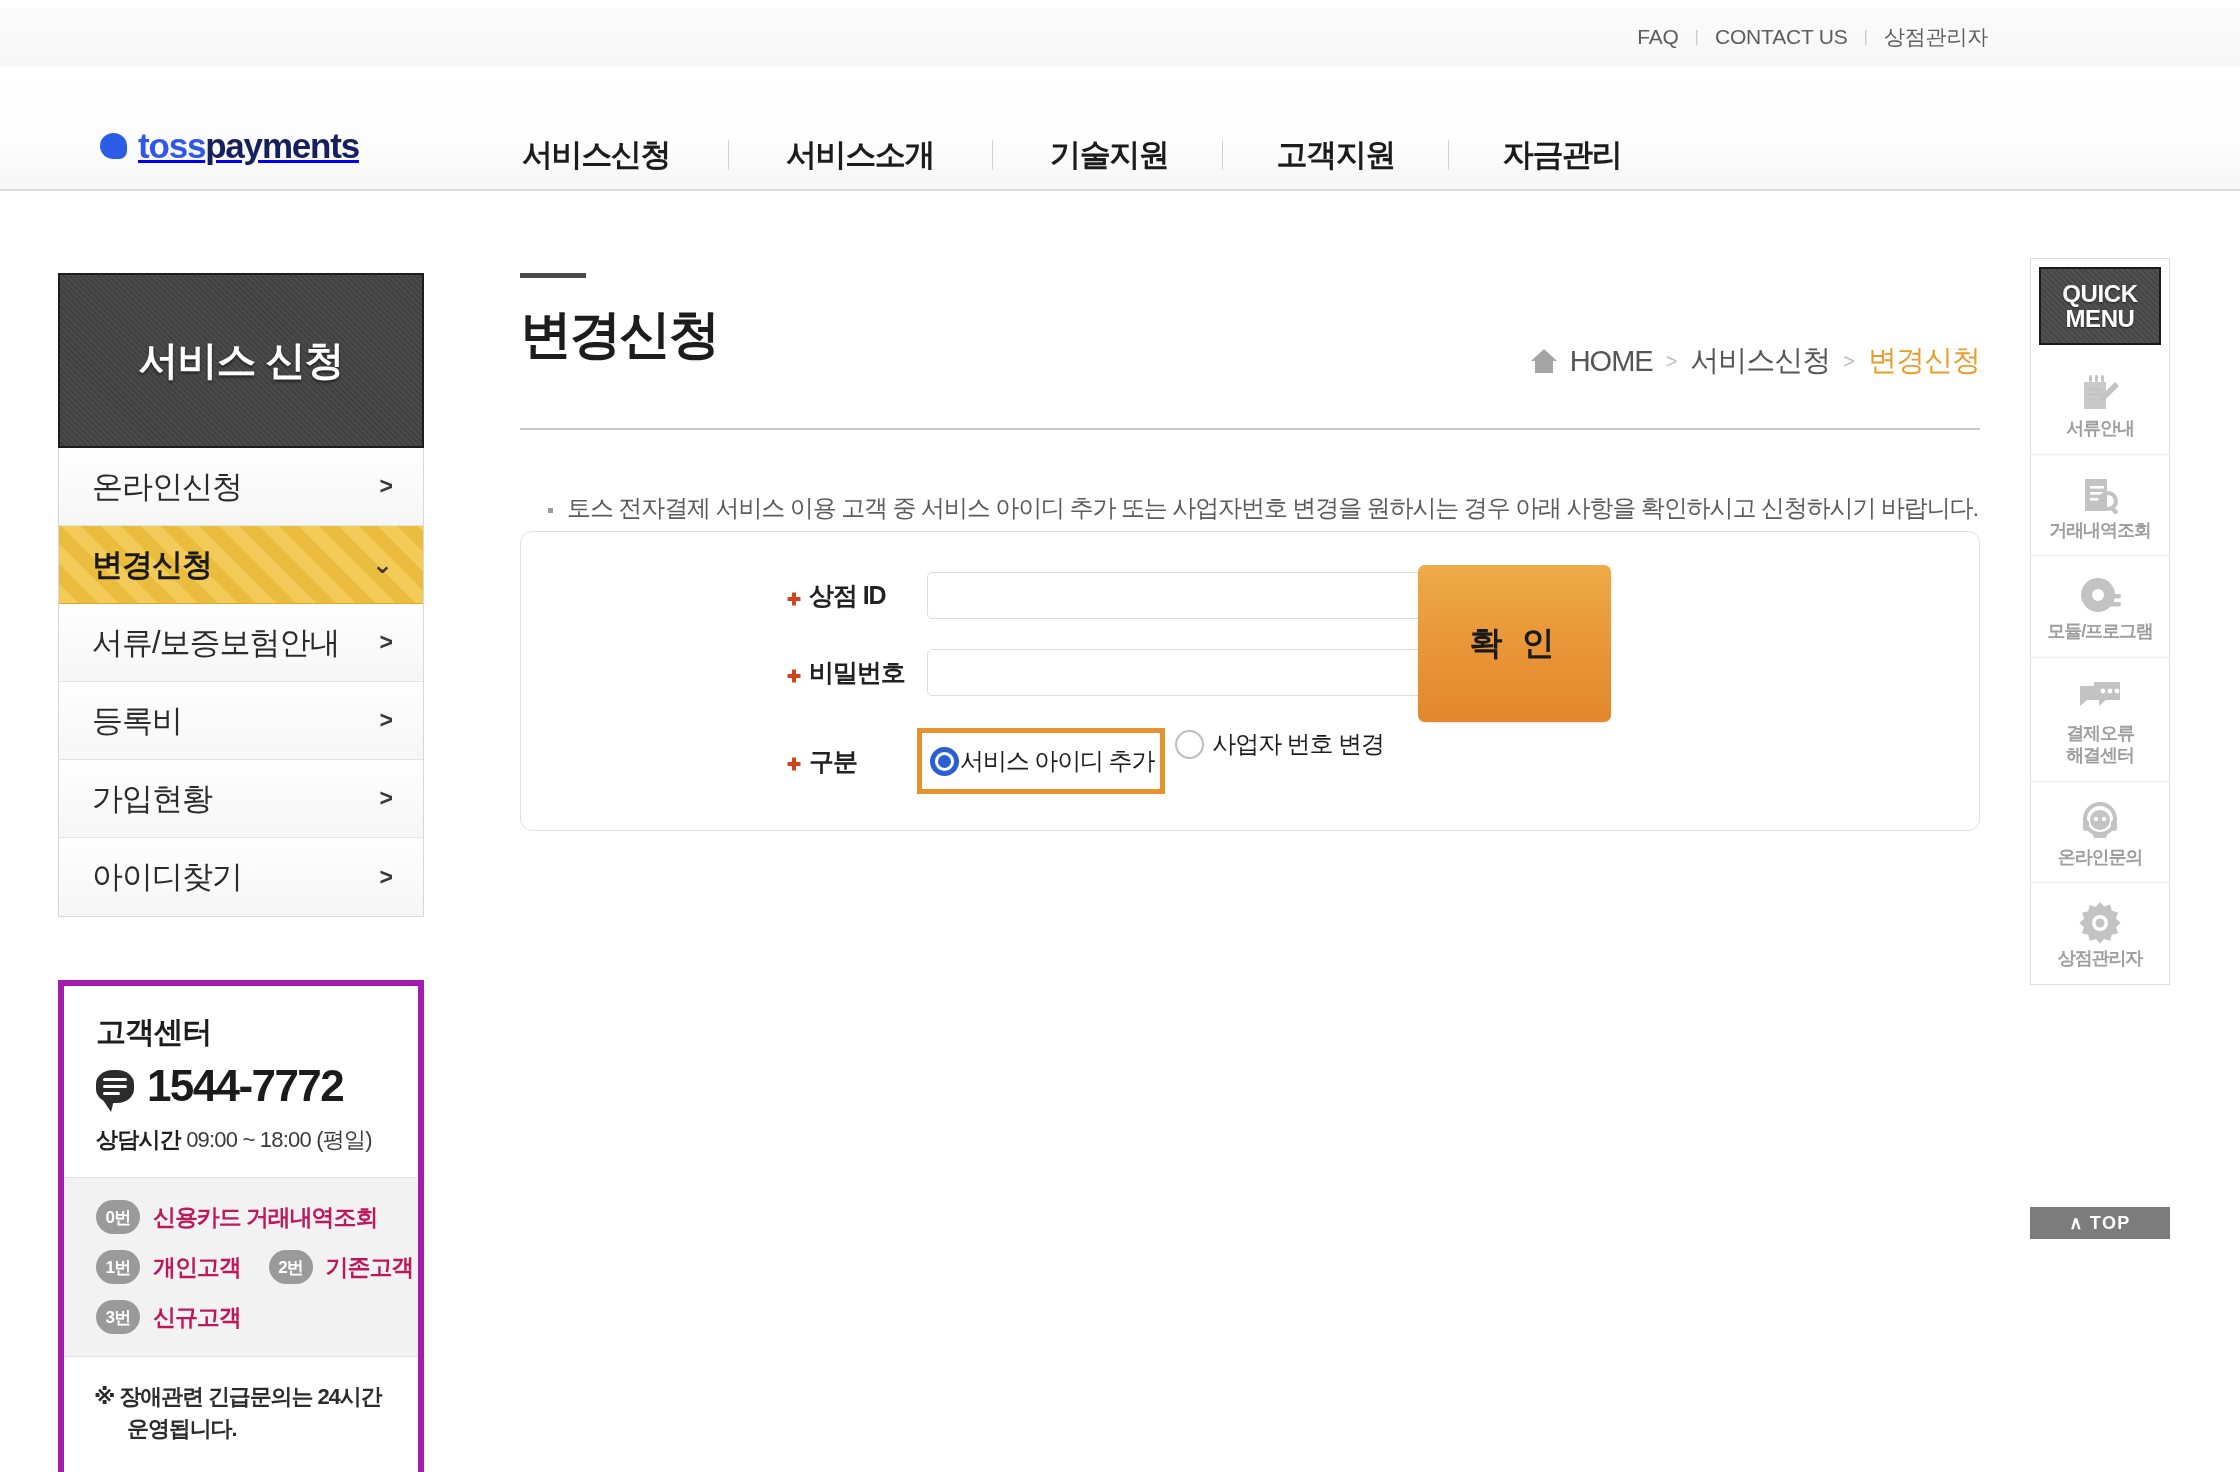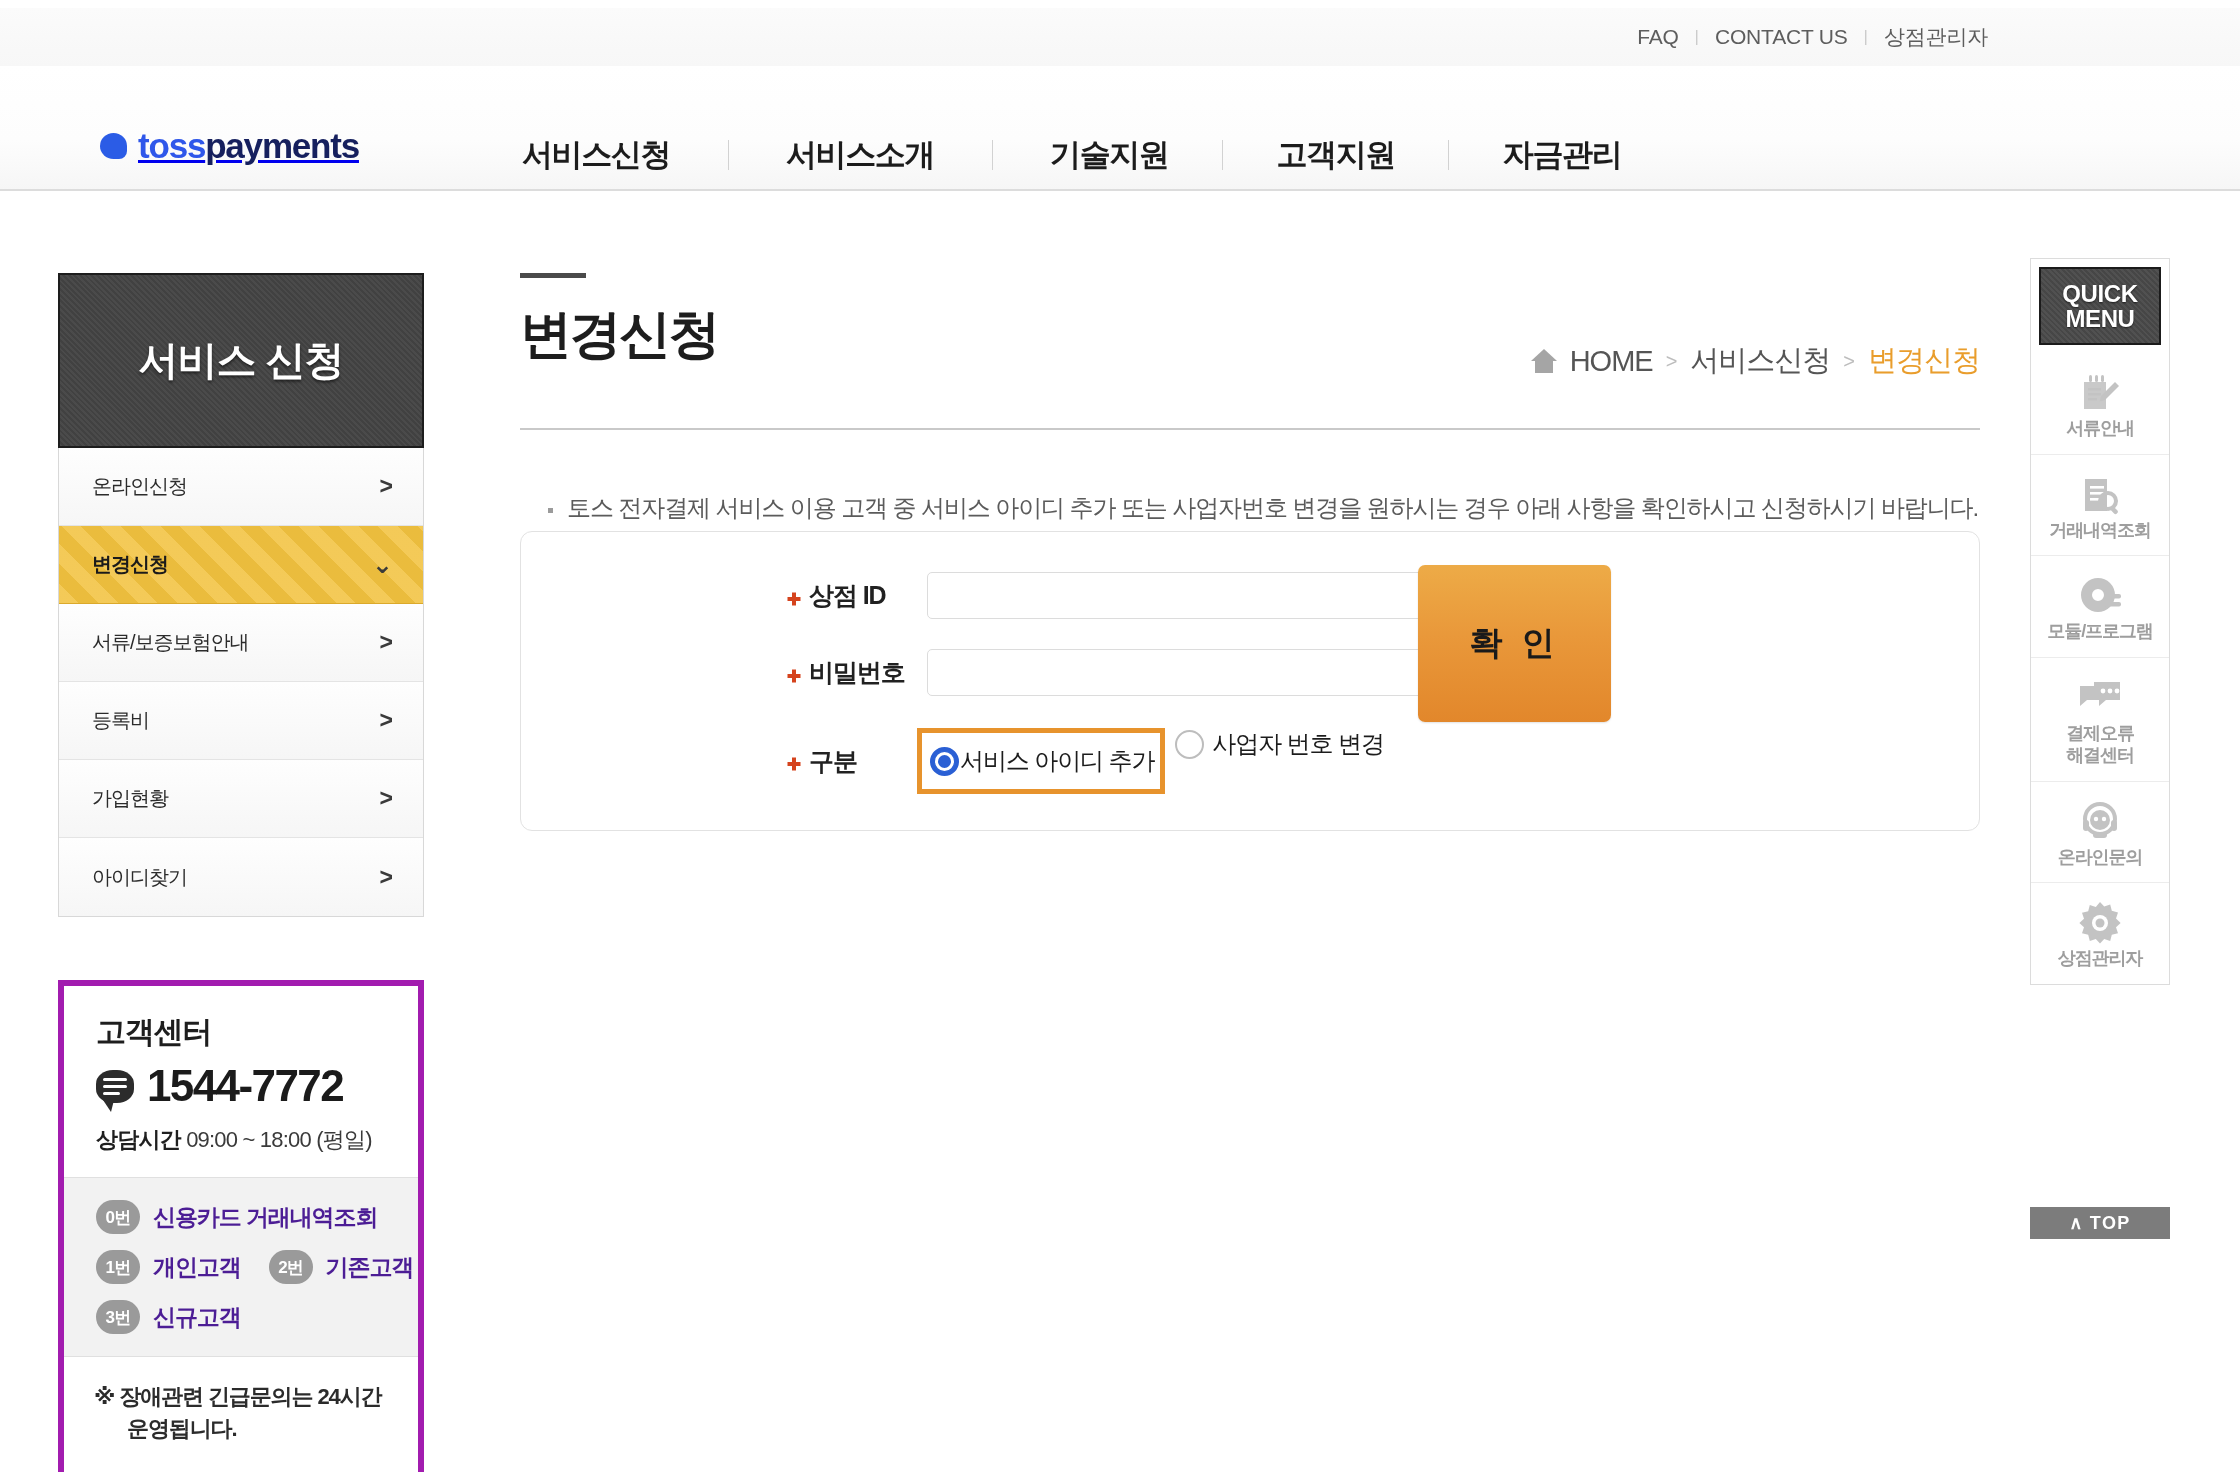--- a/index.html
+++ b/index.html
@@ -71,21 +71,21 @@
   }
   .side-list { border: 1px solid #d8d8d8; border-top: none; }
   .side-item {
     height: 78px; display: flex; align-items: center;
     padding: 0 30px 0 33px; justify-content: space-between;
     border-bottom: 1px solid #e4e4e4;
     background: linear-gradient(to bottom, #fefefe, #f6f6f6);
     cursor: pointer;
   }
   .side-item:last-child { border-bottom: none; }
-  .side-item-label { font-size: 20px; color: #2b2b2b; letter-spacing: -1px; text-align: right; }
+  .side-item-label { font-size: 31px; color: #2b2b2b; letter-spacing: -1px; text-align: right; }
   .side-item.active {
     background-color: #f2c23f;
     background-image:
       repeating-linear-gradient(45deg, rgba(255,255,255,.13) 0 14px, rgba(0,0,0,.03) 14px 28px);
     border-bottom: 1px solid #dba92b;
   }
   .side-item.active .side-item-label { font-weight: 700; color: #1a1a1a; }
   .chev { font-size: 23px; color: #3a3a3a; font-weight: 700; line-height: 1; }
   .chev-down { font-size: 25px; }
 
@@ -123,21 +123,21 @@
   }
   .cs-row { display: flex; align-items: center; margin-bottom: 16px; }
   .cs-row:last-child { margin-bottom: 0; }
   .badge {
     width: 44px; height: 34px; border-radius: 17px; background: #9a9a9a;
     color: #fff; font-size: 17px; font-weight: 700;
     display: flex; align-items: center; justify-content: center;
     flex: none; letter-spacing: -0.8px;
   }
   .cs-row-label {
-    font-size: 23px; font-weight: 700; color: #4c1d95;
+    font-size: 23px; font-weight: 700; color: #be185d;
     margin-left: 13px; letter-spacing: -1.1px; white-space: nowrap;
   }
   .cs-row-label.sp { margin-right: 28px; }
   .cs-bottom { padding: 24px 28px 28px 30px; }
   .cs-note {
     font-size: 22px; font-weight: 700; color: #2b2b2b;
     letter-spacing: -1.1px; line-height: 1.45;
   }
   .cs-note span { display: block; padding-left: 33px; }
 

